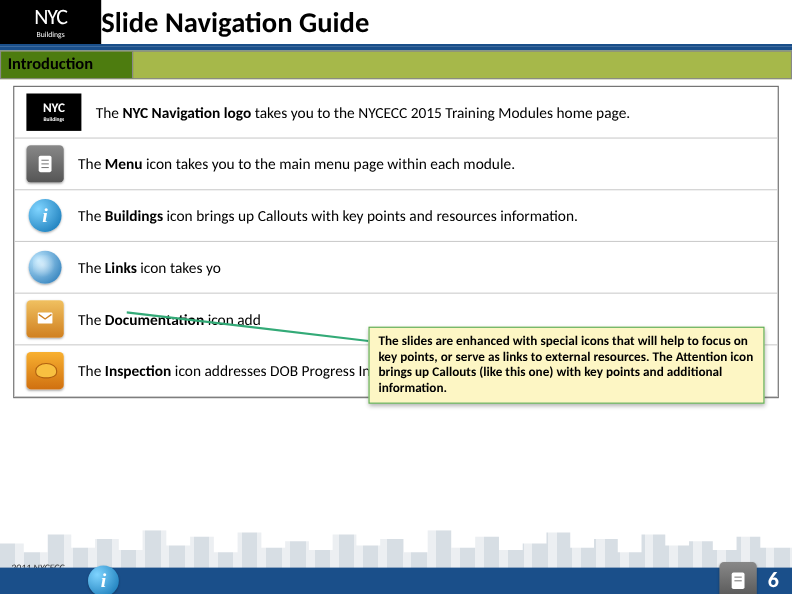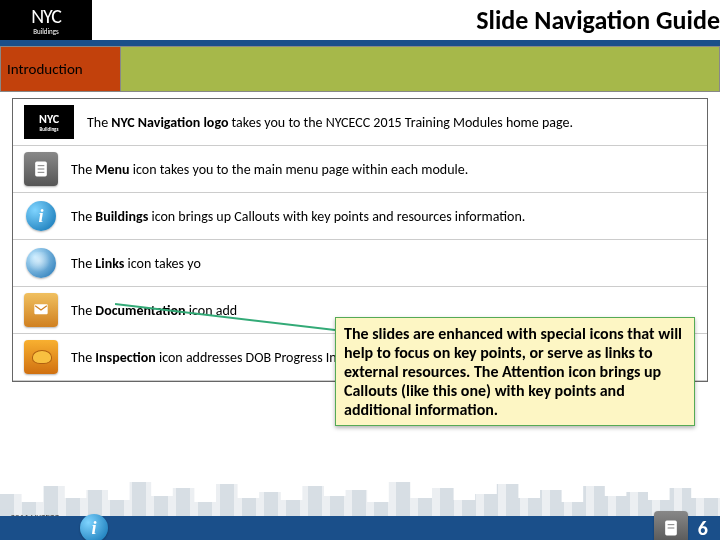--- a/index.html
+++ b/index.html
@@ -1,35 +1,35 @@
 <!DOCTYPE html>
 <html><head>
 <meta charset="utf-8">
 <style>
   * { margin: 0; padding: 0; box-sizing: border-box; }
   body { width: 720px; height: 540px; font-family: Calibri, Arial, sans-serif; background: #fff; position: relative; overflow: hidden; }
   .logo-nyc { font-size: 20px; line-height: 1; letter-spacing: -1px; }
   .logo-sub { font-size: 7px; line-height: 1; margin-top: 2px; }
   .header-wrap { display:flex; border-bottom:2px solid #1a4f8a; }
   .header-left { width:92px; background:#000; color:#fff; display:flex; flex-direction:column; align-items:center; justify-content:center; }
-  .header-right { flex:1; text-align:right; font-size:26px; font-weight:bold; padding:4px 0; }
+  .header-right { flex:1; text-align:left; font-size:26px; font-weight:bold; padding:4px 0; }
   .blue-strip { background:#1a4f8a; height:4px; }
   .subheader { display:flex; background:#a6b84a; border:1px solid #888; }
-  .subheader-left { width:120px; background:#c2410c; font-weight:normal; font-size:15px; padding:13px 6px; border-right:1px solid #888; }
+  .subheader-left { width:120px; background:#4d7c0f; font-weight:bold; font-size:15px; padding:3px 6px; border-right:1px solid #888; }
   .subheader-right { flex:1; font-weight:bold; font-size:15px; padding:3px 10px; }
   .content { border:1px solid #666; margin:6px 12px; position:relative; }
   .row { display:flex; align-items:center; border-bottom:1px solid #ccc; padding:4px 8px; min-height:46px; }
   .row:last-child { border-bottom:none; }
   .icon-cell { width:40px; height:38px; display:flex; align-items:center; justify-content:center; flex-shrink:0; }
   .desc { font-size:14px; padding-left:10px; }
   .desc b { font-weight:bold; }
   .icon-box { width:34px; height:34px; border-radius:4px; display:flex; align-items:center; justify-content:center; box-shadow:0 1px 2px rgba(0,0,0,0.3); }
   .mini-logo { width:50px; height:34px; background:#000; color:#fff; display:flex; flex-direction:column; align-items:center; justify-content:center; font-weight:bold; font-size:12px; }
   .mini-logo .s { font-size:5px; }
-  .callout { position:absolute; right:12px; top:218px; width:360px; background:#fdf6c4; border:1px solid #5a5; padding:6px 8px; font-size:16px; font-weight:bold; box-shadow:0 2px 4px rgba(0,0,0,0.3); z-index:5; }
+  .callout { position:absolute; right:12px; top:218px; width:360px; background:#fdf6c4; border:1px solid #5a5; padding:6px 8px; font-size:12px; font-weight:bold; box-shadow:0 2px 4px rgba(0,0,0,0.3); z-index:5; }
   .callout-line { position:absolute; top:203px; left:102px; width:220px; height:30px; z-index:4; pointer-events:none; }
   .footer { position:absolute; bottom:0; left:0; right:0; height:60px; }
   .skyline { position:absolute; bottom:22px; left:0; right:0; height:40px; background:
     repeating-linear-gradient(90deg, #cdd6de 0 14px, transparent 14px 22px),
     linear-gradient(#e8ecef,#e8ecef);
     opacity:0.8;
     clip-path: polygon(0 100%, 0 40%, 3% 40%, 3% 60%, 6% 60%, 6% 20%, 9% 20%, 9% 50%, 12% 50%, 12% 30%, 15% 30%, 15% 55%, 18% 55%, 18% 10%, 21% 10%, 21% 45%, 24% 45%, 24% 25%, 27% 25%, 27% 60%, 30% 60%, 30% 15%, 33% 15%, 33% 50%, 36% 50%, 36% 35%, 39% 35%, 39% 55%, 42% 55%, 42% 20%, 45% 20%, 45% 45%, 48% 45%, 48% 30%, 51% 30%, 51% 60%, 54% 60%, 54% 10%, 57% 10%, 57% 50%, 60% 50%, 60% 25%, 63% 25%, 63% 55%, 66% 55%, 66% 40%, 69% 40%, 69% 15%, 72% 15%, 72% 50%, 75% 50%, 75% 30%, 78% 30%, 78% 60%, 81% 60%, 81% 20%, 84% 20%, 84% 45%, 87% 45%, 87% 35%, 90% 35%, 90% 55%, 93% 55%, 93% 25%, 96% 25%, 96% 50%, 100% 50%, 100% 100%);
   }
   .footer-bar { position:absolute; bottom:0; left:0; right:0; height:24px; background:#1a4f8a; display:flex; align-items:center; justify-content:space-between; padding:0 12px 0 80px; }
   .footer-label { position:absolute; left:10px; bottom:8px; font-size:9px; font-style:italic; color:#333; line-height:1.1; }

